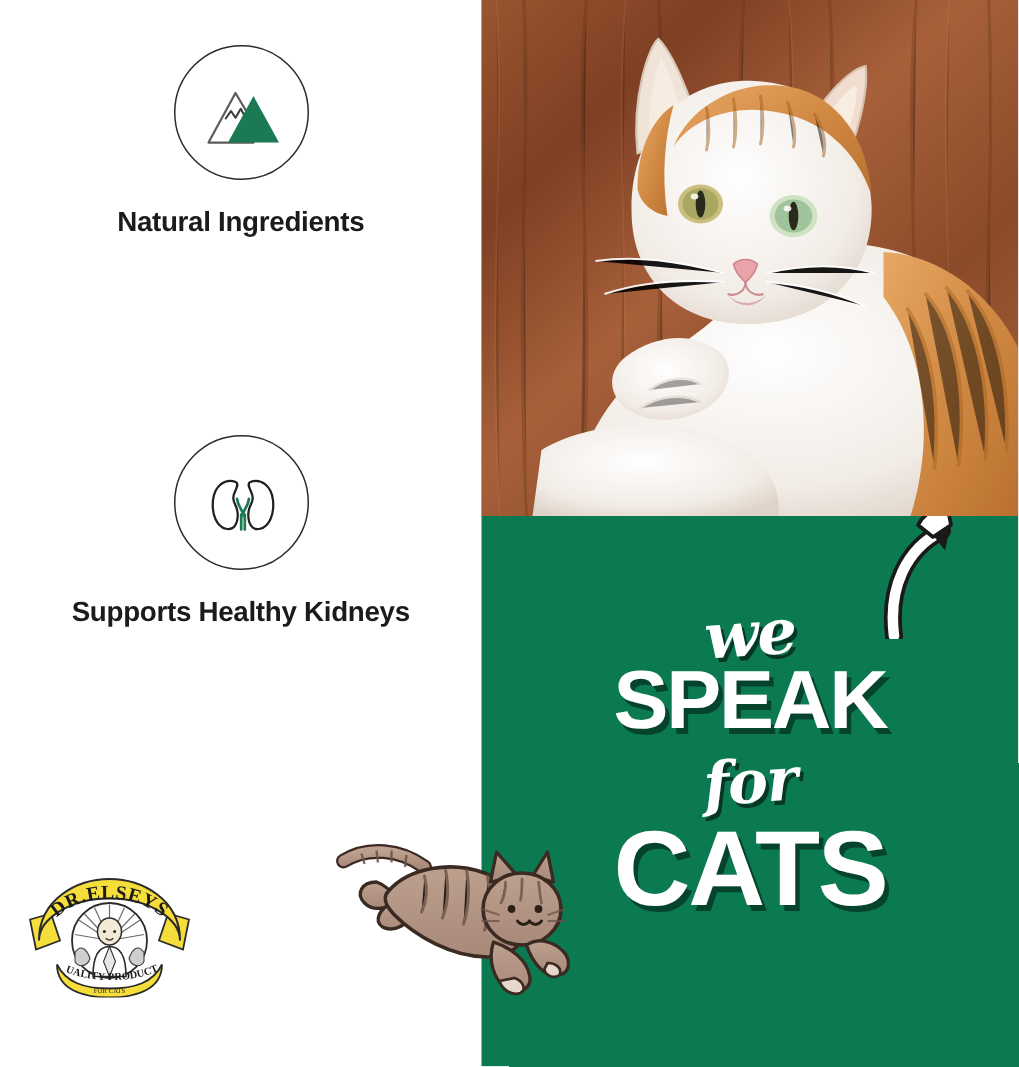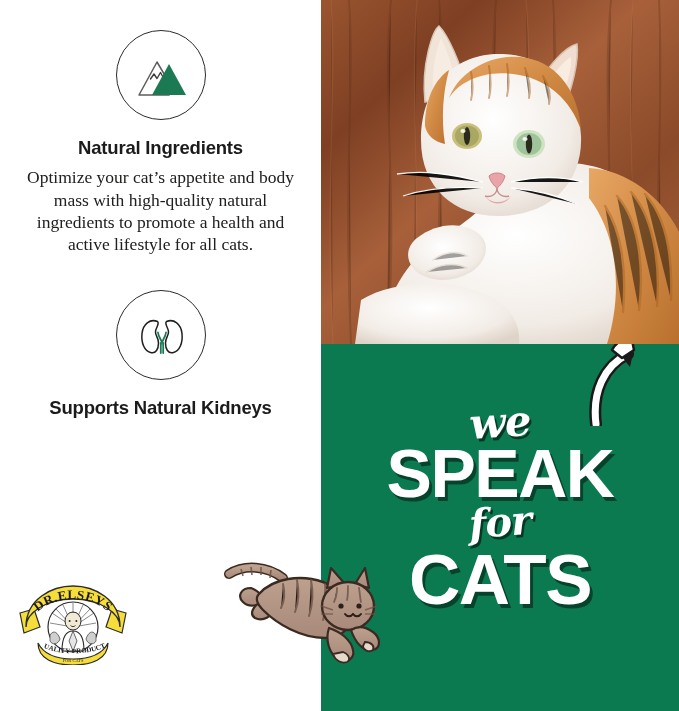--- a/index.html
+++ b/index.html
@@ -103,21 +103,21 @@
   .hl-big{
     font-family:"Liberation Sans", sans-serif;
     font-weight:bold;
     color:#ffffff;
     text-shadow:3px 4px 0 rgba(0,0,0,0.45);
     line-height:1;
     letter-spacing:-1.5px;
   }
   .hl-speak{
     position:absolute;left:0;right:0;top:95px;
-    font-size:68px;
+    font-size:55px;
   }
   .hl-cats{
     position:absolute;left:0;right:0;top:200px;
     font-size:71px;
   }
 
   
   .cartoon-cat{
     position:absolute;left:215px;top:544px;width:180px;height:126px;
     z-index:5;
@@ -134,37 +134,36 @@
       <div class="icon-circle">
         <svg width="90" height="90" viewBox="0 0 90 90">
 
           <path d="M22 64 L40 31 L56 58 L52 64 Z" fill="#ffffff" stroke="#5c5c5c" stroke-width="1.5" stroke-linejoin="round"></path>
           <path d="M33.5 48 L37 43 L40 47.5 L43.5 41.5 L47 48" fill="none" stroke="#3d3d3d" stroke-width="1.4" stroke-linejoin="round" stroke-linecap="round"></path>
 
           <path d="M35 64 L52 33 L69 64 Z" fill="#1b7a54"></path>
         </svg>
       </div>
       <div class="feature-title">Natural Ingredients</div>
-      <div class="feature-body">Optimize your cat’s appetite and body mass with high-quality natural ingredients to promote a health and active lifestyle for all cats.</div>
     </div>
 
     <div class="feature feature-2">
       <div class="icon-circle">
         <svg width="90" height="90" viewBox="0 0 90 90">
 
           <path d="M40.5 30.5 C33 27.5 26 33 25 42.5 C24 52 27.5 60 33.5 61.5 C39 63 41.5 58 41.5 52 C41.5 46.5 38.5 45 38.5 41 C38.5 36.5 43 33 40.5 30.5 Z" fill="#ffffff" stroke="#1f1f1f" stroke-width="1.5" stroke-linejoin="round"></path>
 
           <path d="M49.5 30.5 C57 27.5 64 33 65 42.5 C66 52 62.5 60 56.5 61.5 C51 63 48.5 58 48.5 52 C48.5 46.5 51.5 45 51.5 41 C51.5 36.5 47 33 49.5 30.5 Z" fill="#ffffff" stroke="#1f1f1f" stroke-width="1.5" stroke-linejoin="round"></path>
 
           <path d="M41 41.5 C41.5 46 44 48 45 51.5 C46 48 48.5 46 49 41.5" fill="none" stroke="#1b7a54" stroke-width="1.8" stroke-linecap="round"></path>
           <path d="M43.8 52 L43.8 62" fill="none" stroke="#1b7a54" stroke-width="1.8" stroke-linecap="round"></path>
           <path d="M46.2 52 L46.2 62" fill="none" stroke="#1b7a54" stroke-width="1.8" stroke-linecap="round"></path>
         </svg>
       </div>
-      <div class="feature-title">Supports Natural Kidneys</div>
+      <div class="feature-title">Supports Healthy Kidneys</div>
     </div>
 
     <div class="logo">
       <svg width="118" height="82" viewBox="0 0 118 82">
         <defs>
           <path id="arcTop" d="M16 40 A45 34 0 0 1 102 40"></path>
           <path id="arcBot" d="M28 64 A42 18 0 0 0 92 64"></path>
         </defs>
 
         <path d="M6 30 L20 26 L26 44 L10 50 Z" fill="#f5dd3c" stroke="#2b2b2b" stroke-width="1.2"></path>

